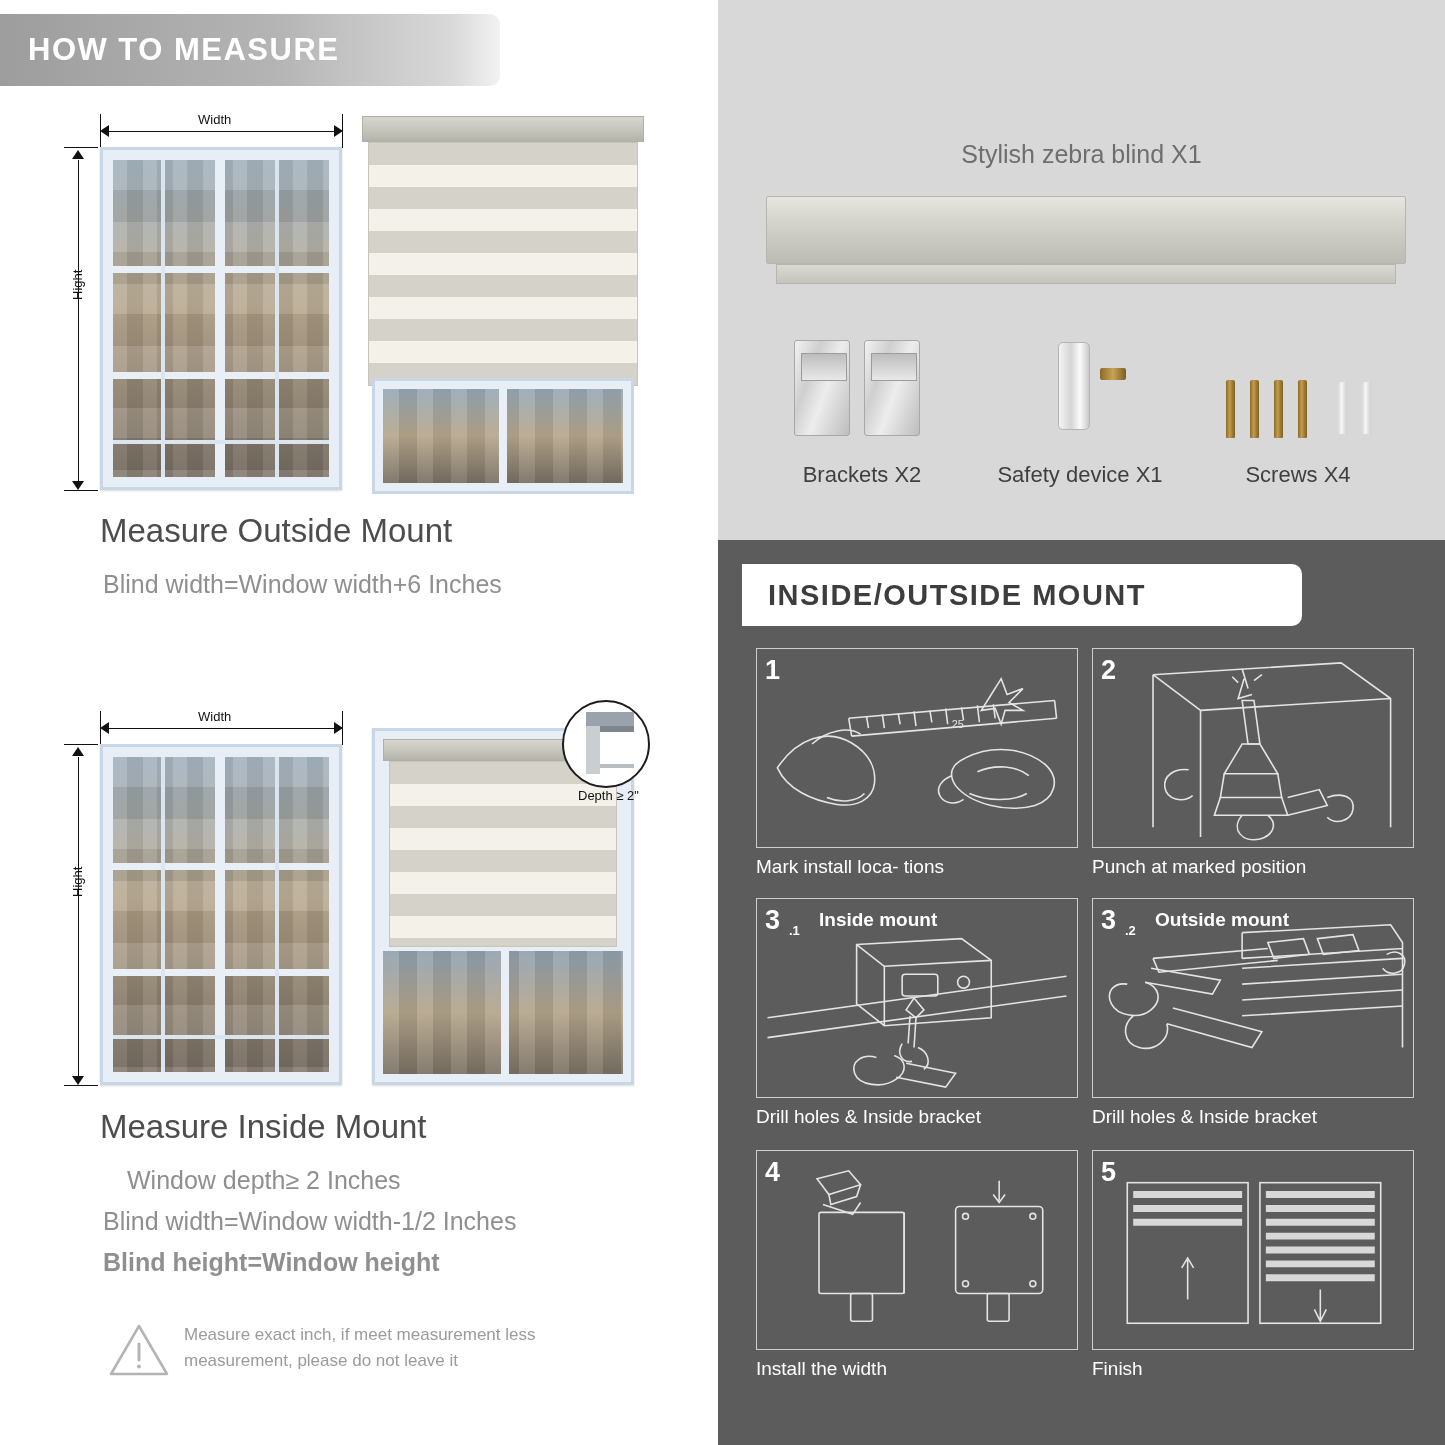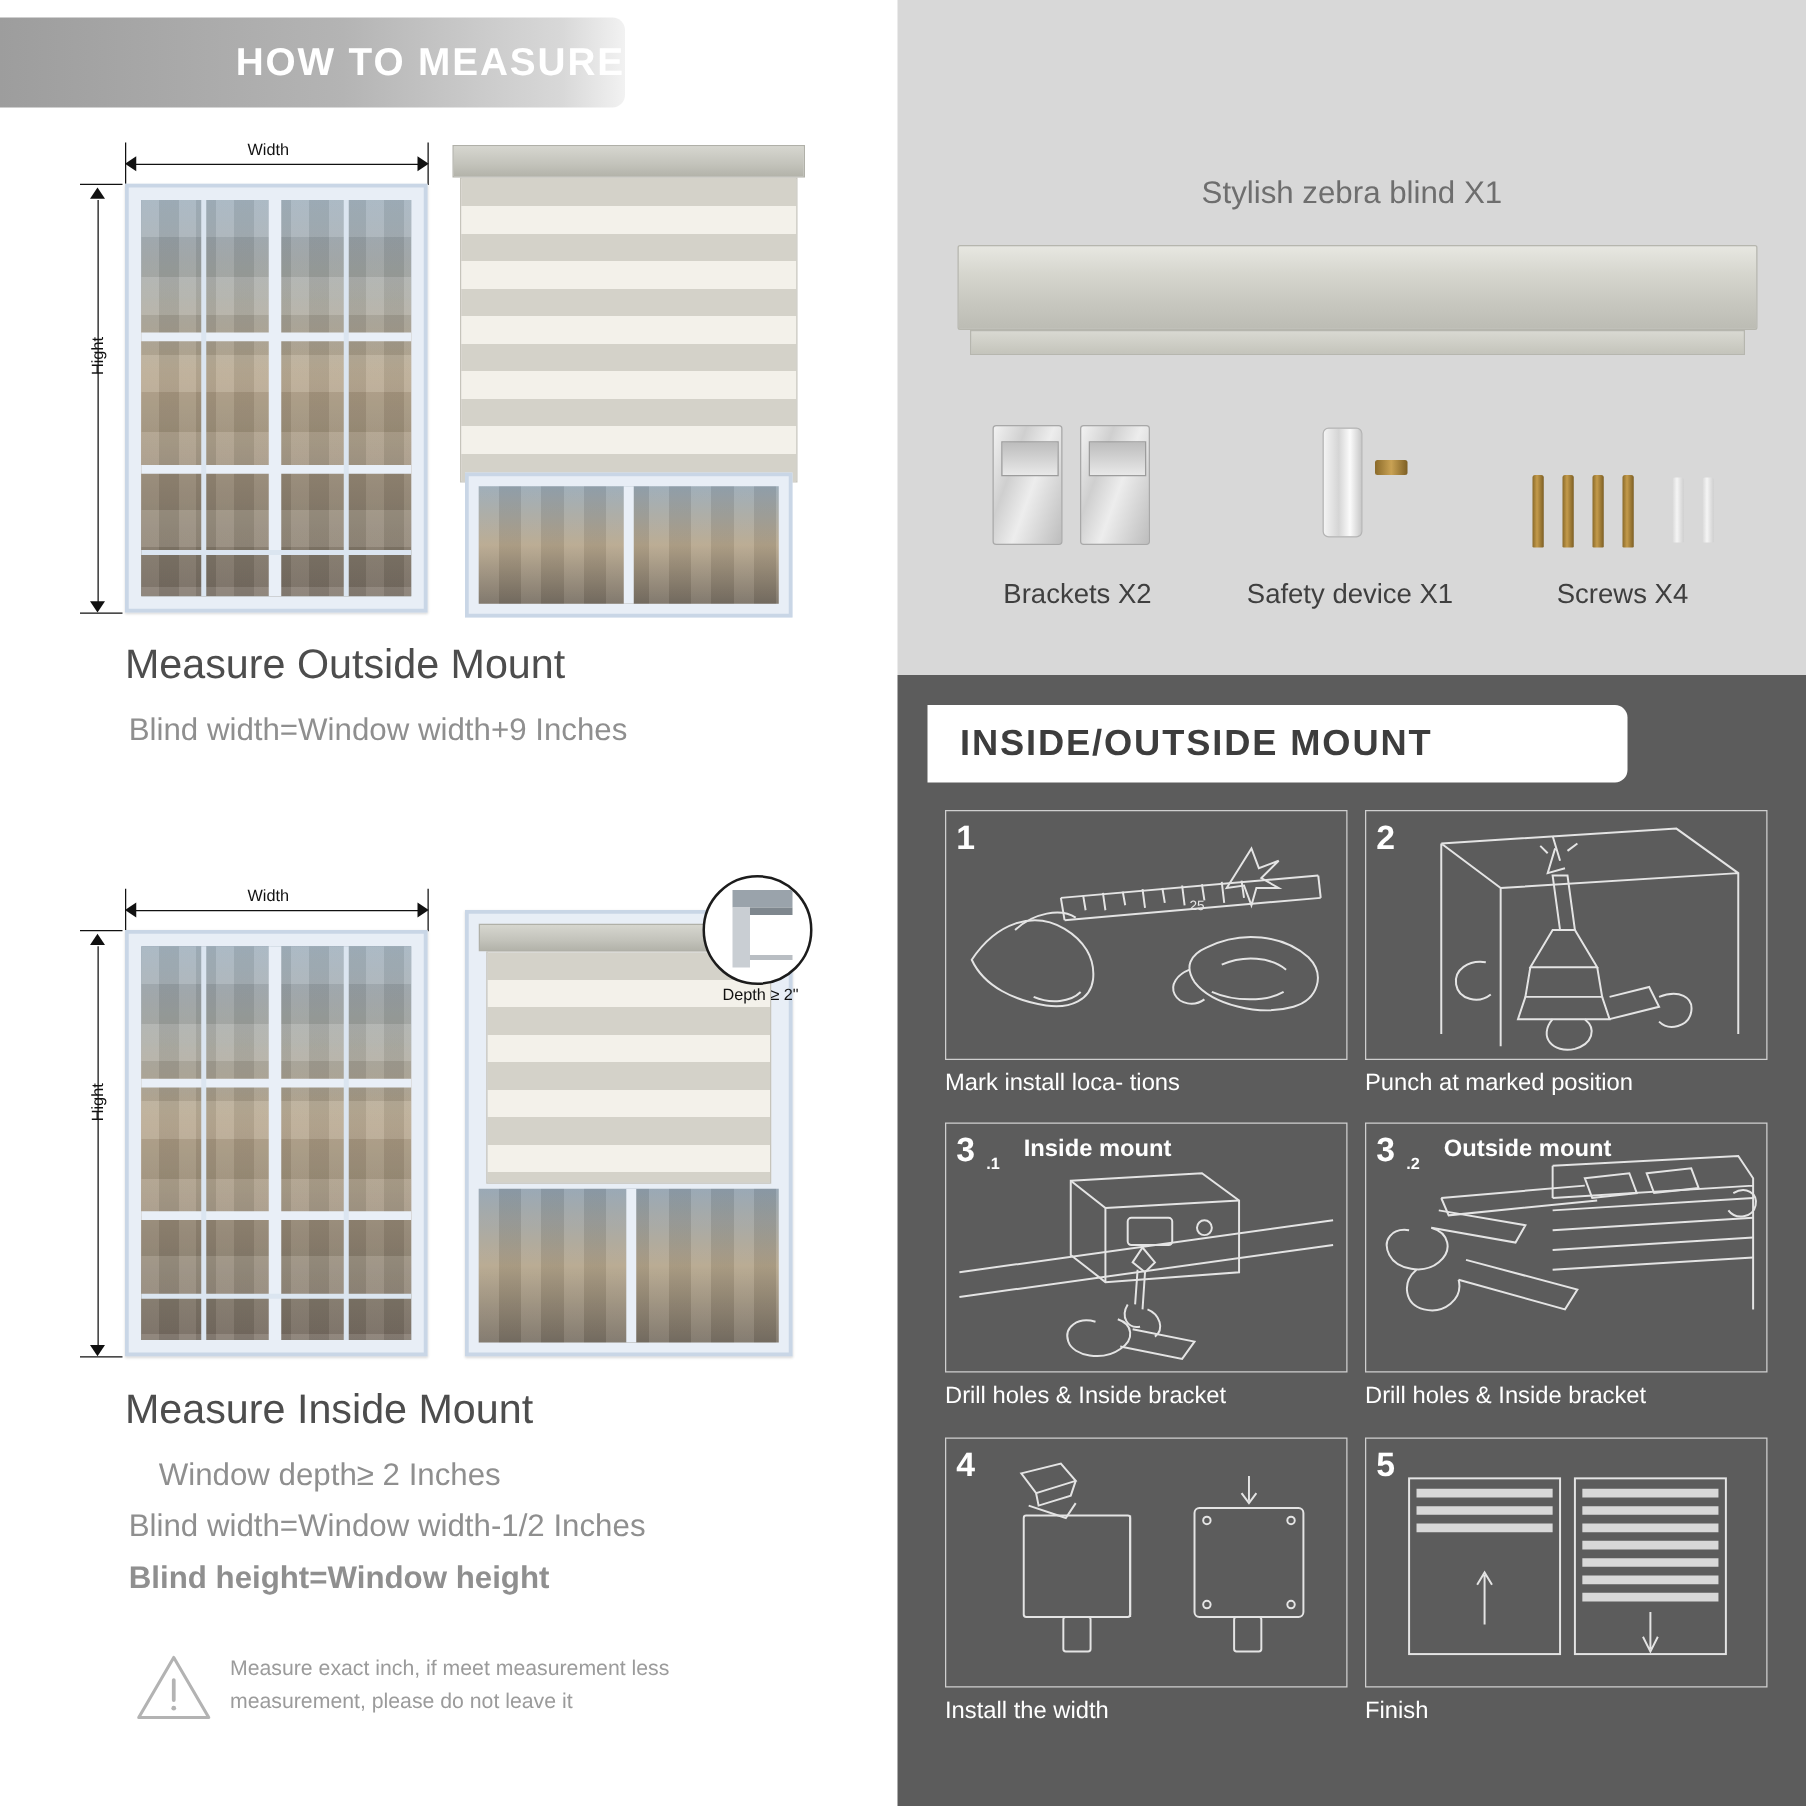--- a/index.html
+++ b/index.html
@@ -14,21 +14,21 @@
 
   
   .left-panel {
     position:absolute; left:0; top:0; width:710px; height:1445px;
     background:#ffffff;
   }
   .banner {
     position:absolute;
     background:linear-gradient(to right,#9d9d9d 0%,#b4b4b4 55%,#d8d8d8 90%,#f2f2f2 100%);
     border-radius:0 10px 10px 0;
-    display:flex; align-items:center;justify-content:flex-end;
+    display:flex; align-items:center;
   }
   .banner-title {
     color:#ffffff; font-weight:bold; letter-spacing:1.5px;
   }
   #howto-banner { left:0; top:14px; width:500px; height:72px; padding-left:28px; }
   #howto-banner .banner-title { font-size:31px; }
 
   .dim-label { font-size:13px; color:#111; font-family:"Liberation Sans", sans-serif; }
   .window-frame {
     position:absolute; background:#e8eef6; border:3px solid #c9d6e6;
@@ -217,21 +217,21 @@
         <div class="blind-head"></div>
         <div class="blind-fabric" style="height:244px;"></div>
       </div>
       <div class="blind-window" style="left:372px; top:378px; width:262px; height:116px;">
         <div class="glass2"></div>
         <div class="mullion-v" style="left:124px; top:8px; width:8px; bottom:8px; background:#e9eff7;"></div>
       </div>
     </div>
 
     <h2 class="section-head" style="position:absolute; left:100px; top:512px;">Measure Outside Mount</h2>
-    <p class="section-line" style="position:absolute; left:103px; top:564px;">Blind width=Window width+9 Inches</p>
+    <p class="section-line" style="position:absolute; left:103px; top:564px;">Blind width=Window width+6 Inches</p>
 
     <div>
       <div class="arrow-line" style="left:108px; top:728px; width:228px; height:1px;"></div>
       <div class="arrow-head" style="left:100px; top:722px; border-top:6px solid transparent;border-bottom:6px solid transparent;border-right:9px solid #111;"></div>
       <div class="arrow-head" style="left:334px; top:722px; border-top:6px solid transparent;border-bottom:6px solid transparent;border-left:9px solid #111;"></div>
       <div class="tick" style="left:100px; top:711px; width:1px; height:34px;"></div>
       <div class="tick" style="left:342px; top:711px; width:1px; height:34px;"></div>
       <div class="dim-label" style="position:absolute; left:198px; top:709px;">Width</div>
 
       <div class="arrow-line" style="left:78px; top:757px; width:1px; height:323px;"></div>

